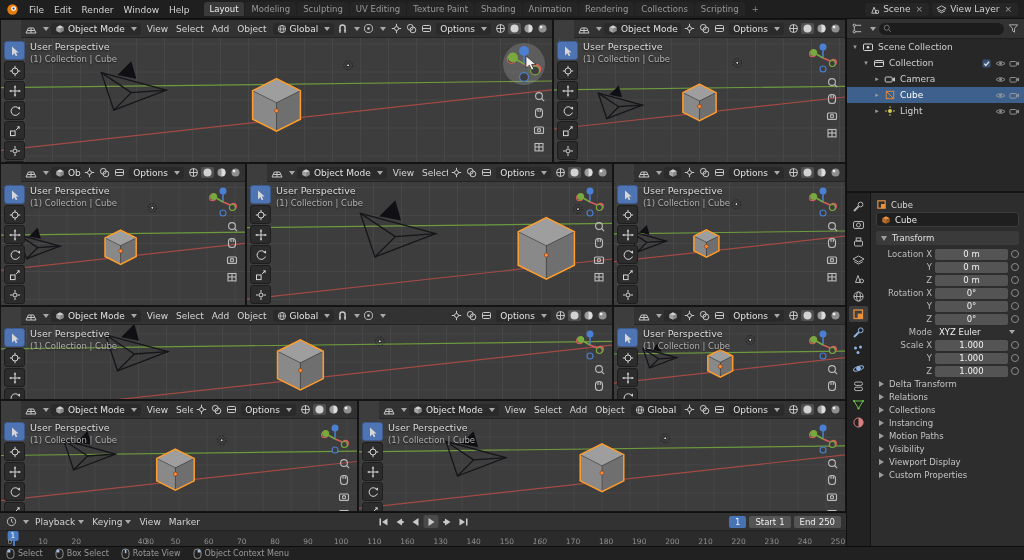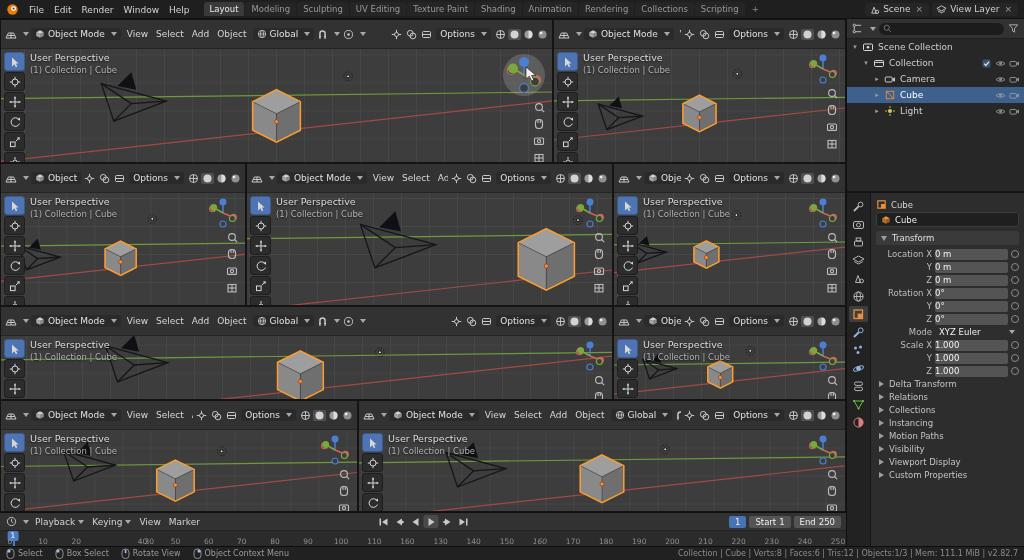--- a/index.html
+++ b/index.html
@@ -21,22 +21,22 @@
   .tab{padding:2px 6px;color:#989898;background:#252525;border-radius:3px 3px 0 0;font-size:8.5px;}
   .tab.active{background:#3a3a3a;color:#ececec;}
   .tab.plus{background:transparent;color:#8a8a8a;}
   .tb-right{margin-left:auto;display:flex;align-items:center;gap:3px;font-size:9px;color:#cfcfcf;}
   .tb-right .x{color:#9a9a9a;padding:0 2px;}
   .tbf{display:flex;align-items:center;gap:3px;background:#262626;border-radius:3px;padding:1px 4px;}
 
   
   #vps{position:absolute;left:0;top:0;}
   .vp{position:absolute;background:#3d3d3d;border:1px solid #141414;box-sizing:border-box;display:flex;flex-direction:column;}
-  .vp-h{height:29px;min-height:18px;background:#323232;display:flex;align-items:center;padding:0 3px;gap:2px;
-        overflow:hidden;white-space:nowrap;font-size:9px;color:#d6d6d6;border-bottom:1px solid #242424;box-sizing:border-box;}
+  .vp-h{height:18px;min-height:18px;background:#323232;display:flex;align-items:center;padding:0 3px;gap:2px;
+        overflow:hidden;white-space:nowrap;font-size:9px;color:#d6d6d6;border-bottom:1px solid #242424;box-sizing:border-box;margin-left:20px;}
   .hl{display:flex;align-items:center;gap:2px;min-width:0;overflow:hidden;flex-shrink:1;}
   .hr{display:flex;align-items:center;gap:3px;margin-left:auto;flex:none;}
   .hbtn{display:inline-flex;align-items:center;gap:3px;background:#2a2a2a;border-radius:3px;padding:1px 4px;color:#e0e0e0;flex:none;}
   .menus{display:flex;gap:0;flex:none;}
   .menus span{padding:0 4px;color:#d6d6d6;}
   .hicon{display:inline-flex;align-items:center;padding:0 1px;}
   .hicon.shd.on{background:#505050;border-radius:2px;}
   .vp-b{position:relative;flex:1;overflow:hidden;}
   .scene{position:absolute;left:0;top:0;}
   .ovl{position:absolute;left:29px;top:3px;line-height:12px;color:#dedede;font-size:9.5px;
@@ -62,21 +62,21 @@
   #props{flex:1;display:flex;min-height:0;background:#2d2d2d;}
   .ptabs{width:23px;background:#222;border-right:1px solid #141414;display:flex;flex-direction:column;align-items:center;padding-top:5px;gap:2px;}
   .ptab{width:19px;height:16px;border-radius:2px;display:flex;align-items:center;justify-content:center;}
   .ptab.active{background:#3e3e3e;}
   .pbody{flex:1;padding:4px 5px;font-size:8.5px;color:#c9c9c9;overflow:hidden;}
   .brow{display:flex;align-items:center;gap:4px;height:15px;color:#d6d6d6;}
   .pname-field{flex:1;height:13px;background:#1f1f1f;border:1px solid #3c3c3c;border-radius:3px;display:flex;align-items:center;gap:4px;padding:0 4px;color:#eaeaea;}
   .psec{height:14px;background:#3a3a3a;border-radius:2px;display:flex;align-items:center;gap:5px;padding:0 5px;color:#e0e0e0;margin:4px 0 3px;}
   .prow{display:flex;align-items:center;gap:3px;height:12px;margin-bottom:1px;}
   .plabel{width:56px;text-align:right;color:#bdbdbd;flex:none;}
-  .pfield{flex:1;height:11px;background:#545454;border-radius:2px;display:flex;align-items:center;justify-content:flex-start;color:#f2f2f2;}
+  .pfield{flex:1;height:11px;background:#545454;border-radius:2px;display:flex;align-items:center;justify-content:center;color:#f2f2f2;}
   .pfield.dd{background:#2e2e2e;justify-content:space-between;padding:0 4px;}
   .pdot{width:6px;height:6px;border:1px solid #8a8a8a;border-radius:50%;flex:none;}
   .pcol{height:12px;display:flex;align-items:center;gap:5px;color:#c4c4c4;padding-left:3px;margin-bottom:1px;}
 
   
   #timeline{position:absolute;left:0;top:512px;width:846px;height:34px;background:#2b2b2b;border-top:1px solid #101010;box-sizing:border-box;}
   .tl-head{height:17px;background:#323232;display:flex;align-items:center;padding:0 5px;gap:2px;font-size:9px;position:relative;border-bottom:1px solid #222;}
   .tlmenu{display:inline-flex;align-items:center;padding:0 4px;color:#d4d4d4;}
   .tl-center{position:absolute;left:50%;transform:translateX(-50%);display:flex;gap:1px;}
   .tbtn{width:15px;height:13px;display:flex;align-items:center;justify-content:center;border-radius:2px;}
@@ -2597,16 +2597,15 @@
         <span class="hint">
           <span class="mico">
             <svg width="9" height="11" viewBox="0 0 9 11">
               <rect x="1" y="1" width="7" height="9.5" rx="3.2" fill="none" stroke="#8f8f8f"></rect>
               <path d="M7.6,4.6 a3,3 0 0 0 -3,-3.2 v3.2 z" fill="#9fc0e8"></path>
             </svg>
           </span>
           <span>Object Context Menu</span>
         </span>
       </span>
-    <span class="st-right">Collection | Cube | Verts:8 | Faces:6 | Tris:12 | Objects:1/3 | Mem: 111.1 MiB | v2.82.7</span>
   </footer>
 
 </div>
 
 </body></html>

